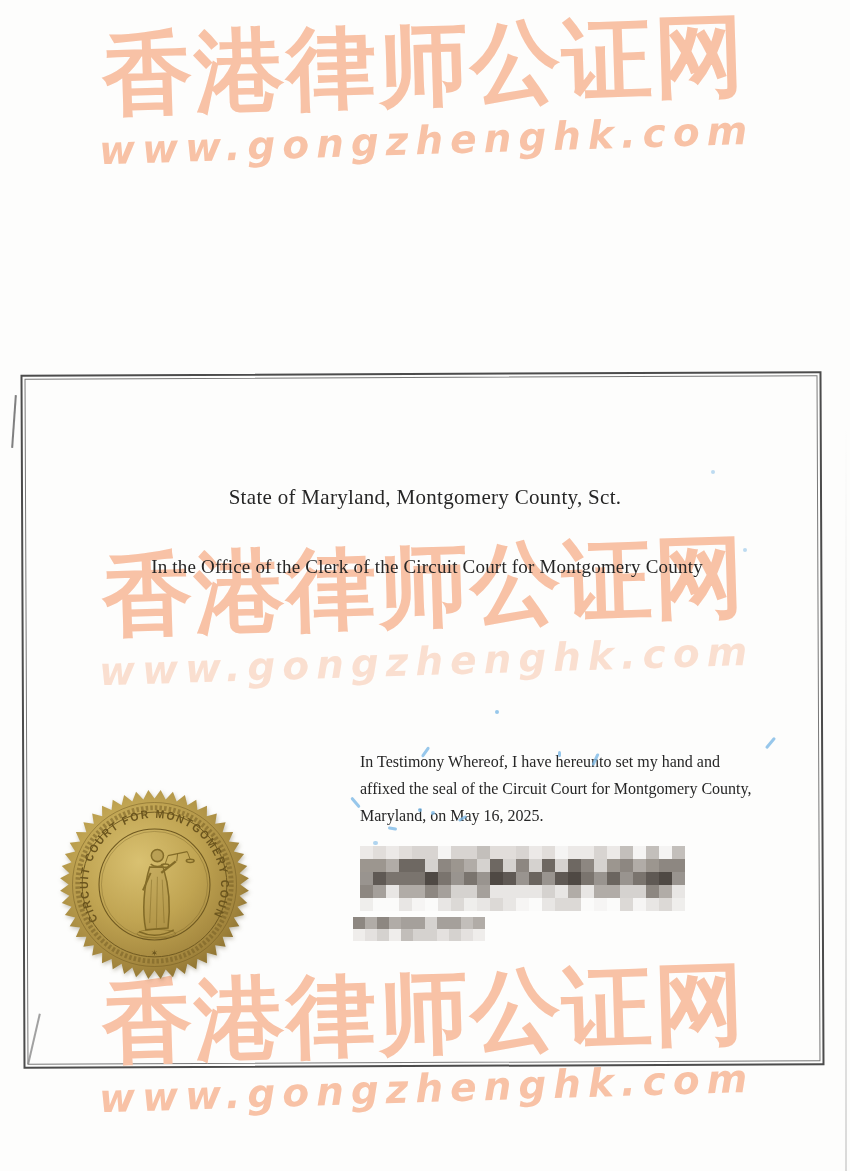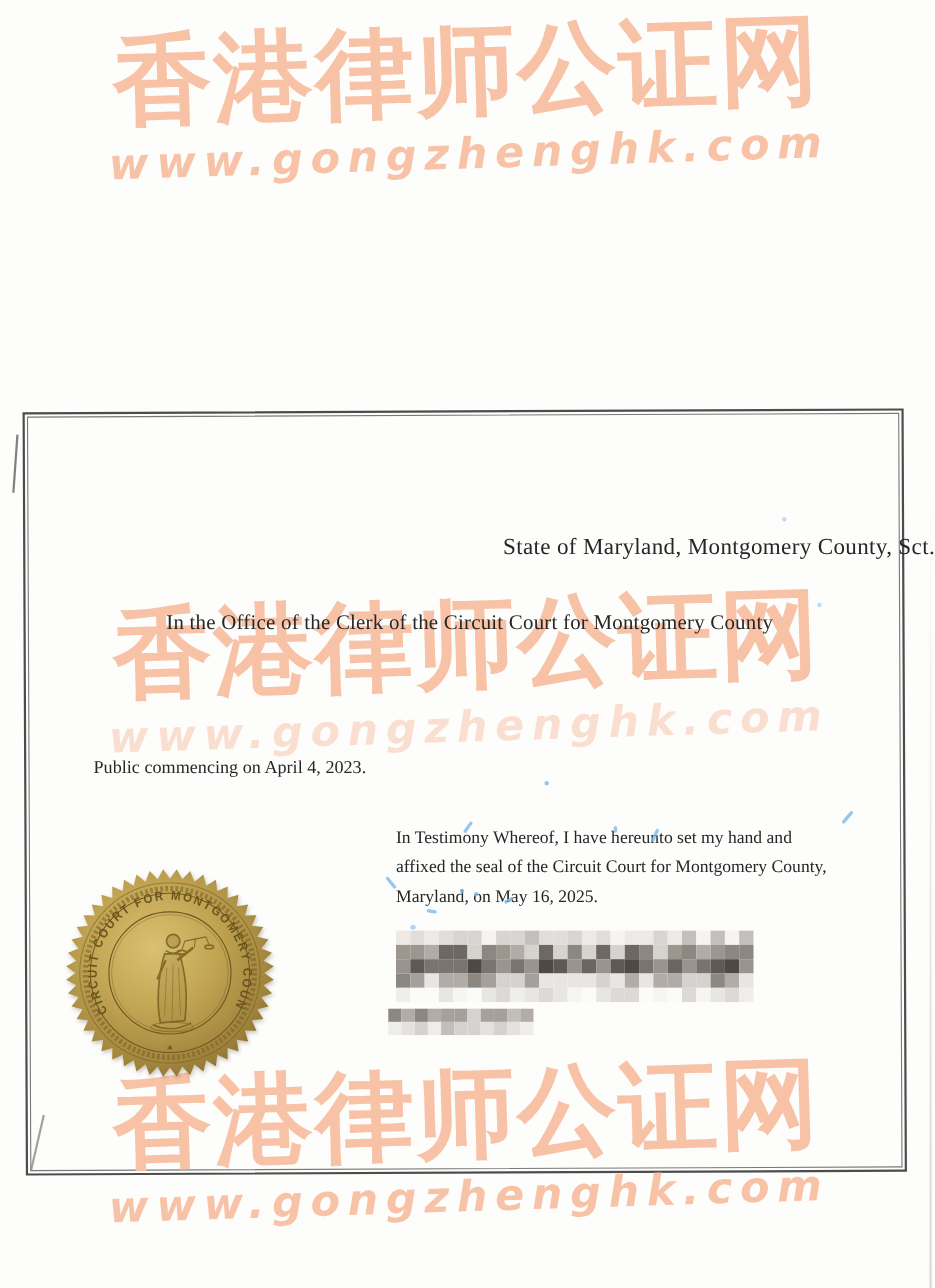--- a/index.html
+++ b/index.html
@@ -14,21 +14,21 @@
   .wm-url{font-family:"DejaVu Sans", sans-serif;font-weight:bold;font-style:italic;
           font-size:39px;line-height:1;letter-spacing:7px;white-space:nowrap;margin-top:11px;}
 
   
   .frame{position:absolute;left:22px;top:373px;width:797px;height:690px;
          border:2px solid #4c4c4c;transform:rotate(-0.25deg);z-index:0;}
   .frame-inner{position:absolute;left:2px;top:2px;right:2px;bottom:2px;border:1px solid #787878;}
 
   
   .tline{position:absolute;white-space:nowrap;z-index:2;}
-  .h1{font-size:21px;left:0;width:850px;text-align:right;letter-spacing:.3px;}
+  .h1{font-size:21px;left:0;width:850px;text-align:center;letter-spacing:.3px;}
   .h2{font-size:19px;left:0;width:854px;text-align:center;letter-spacing:.2px;}
   .body-line{font-size:16.5px;}
   .testimony{font-size:16px;}
   .caption{font-size:16px;font-style:italic;font-weight:600;letter-spacing:.2px;color:#1d1d1d;}
 
   
   .redact-inline{display:inline-block;vertical-align:-3px;border-radius:1px;}
   .redact-light{width:105px;height:16px;margin:0 5px;
      background:
        repeating-linear-gradient(90deg, rgba(130,126,122,.38) 0 9px, rgba(170,166,162,.16) 9px 18px, rgba(105,101,97,.28) 18px 28px),
@@ -70,21 +70,20 @@
     <div class="wm-url">www.gongzhenghk.com</div>
   </div>
 
   <div class="frame">
     <div class="frame-inner"></div>
   </div>
 
   <div class="tline h1" style="top:485px">State of Maryland, Montgomery County, Sct.</div>
   <div class="tline h2" style="top:556px">In the Office of the Clerk of the Circuit Court for Montgomery County</div>
 
-  <div class="tline body-line" style="left:85px;top:688px">Public commencing on April 4, 2023.</div>
 
   <div class="tline testimony" style="left:360px;top:753px">In Testimony Whereof, I have hereunto set my hand and</div>
   <div class="tline testimony" style="left:360px;top:780px">affixed the seal of the Circuit Court for Montgomery County,</div>
   <div class="tline testimony" style="left:360px;top:807px">Maryland, on May 16, 2025.</div>
 
   <div class="mosaic" id="sig-mosaic" style="left:360px;top:846px;width:322px;height:62px">
       <div style="height:13px;white-space:nowrap"><i style="width:13px;height:13px;background:#ece9e7"></i><i style="width:13px;height:13px;background:#e1ddda"></i><i style="width:13px;height:13px;background:#ece9e7"></i><i style="width:13px;height:13px;background:#e1ddda"></i><i style="width:13px;height:13px;background:#d8d4d1"></i><i style="width:13px;height:13px;background:#d8d4d1"></i><i style="width:13px;height:13px;background:#f5f4f3"></i><i style="width:13px;height:13px;background:#d8d4d1"></i><i style="width:13px;height:13px;background:#d8d4d1"></i><i style="width:13px;height:13px;background:#c3bfbb"></i><i style="width:13px;height:13px;background:#e1ddda"></i><i style="width:13px;height:13px;background:#e1ddda"></i><i style="width:13px;height:13px;background:#d8d4d1"></i><i style="width:13px;height:13px;background:#ece9e7"></i><i style="width:13px;height:13px;background:#e1ddda"></i><i style="width:13px;height:13px;background:#f5f4f3"></i><i style="width:13px;height:13px;background:#ece9e7"></i><i style="width:13px;height:13px;background:#ece9e7"></i><i style="width:13px;height:13px;background:#d8d4d1"></i><i style="width:13px;height:13px;background:#ece9e7"></i><i style="width:13px;height:13px;background:#c3bfbb"></i><i style="width:13px;height:13px;background:#f5f4f3"></i><i style="width:13px;height:13px;background:#c3bfbb"></i><i style="width:13px;height:13px;background:#f5f4f3"></i><i style="width:13px;height:13px;background:#c3bfbb"></i></div>
       <div style="height:13px;white-space:nowrap"><i style="width:13px;height:13px;background:#9c968f"></i><i style="width:13px;height:13px;background:#9c968f"></i><i style="width:13px;height:13px;background:#b1aca7"></i><i style="width:13px;height:13px;background:#6e6862"></i><i style="width:13px;height:13px;background:#6e6862"></i><i style="width:13px;height:13px;background:#d5d2cf"></i><i style="width:13px;height:13px;background:#8d8781"></i><i style="width:13px;height:13px;background:#9c968f"></i><i style="width:13px;height:13px;background:#b1aca7"></i><i style="width:13px;height:13px;background:#d5d2cf"></i><i style="width:13px;height:13px;background:#6e6862"></i><i style="width:13px;height:13px;background:#d5d2cf"></i><i style="width:13px;height:13px;background:#8d8781"></i><i style="width:13px;height:13px;background:#d5d2cf"></i><i style="width:13px;height:13px;background:#6e6862"></i><i style="width:13px;height:13px;background:#d5d2cf"></i><i style="width:13px;height:13px;background:#6e6862"></i><i style="width:13px;height:13px;background:#8d8781"></i><i style="width:13px;height:13px;background:#d5d2cf"></i><i style="width:13px;height:13px;background:#9c968f"></i><i style="width:13px;height:13px;background:#8d8781"></i><i style="width:13px;height:13px;background:#b1aca7"></i><i style="width:13px;height:13px;background:#9c968f"></i><i style="width:13px;height:13px;background:#8d8781"></i><i style="width:13px;height:13px;background:#8d8781"></i></div>
       <div style="height:13px;white-space:nowrap"><i style="width:13px;height:13px;background:#99948f"></i><i style="width:13px;height:13px;background:#5f5954"></i><i style="width:13px;height:13px;background:#7a746e"></i><i style="width:13px;height:13px;background:#7a746e"></i><i style="width:13px;height:13px;background:#7a746e"></i><i style="width:13px;height:13px;background:#4f4944"></i><i style="width:13px;height:13px;background:#7a746e"></i><i style="width:13px;height:13px;background:#99948f"></i><i style="width:13px;height:13px;background:#7a746e"></i><i style="width:13px;height:13px;background:#99948f"></i><i style="width:13px;height:13px;background:#4f4944"></i><i style="width:13px;height:13px;background:#5f5954"></i><i style="width:13px;height:13px;background:#99948f"></i><i style="width:13px;height:13px;background:#6b655f"></i><i style="width:13px;height:13px;background:#99948f"></i><i style="width:13px;height:13px;background:#5f5954"></i><i style="width:13px;height:13px;background:#4f4944"></i><i style="width:13px;height:13px;background:#7a746e"></i><i style="width:13px;height:13px;background:#99948f"></i><i style="width:13px;height:13px;background:#6b655f"></i><i style="width:13px;height:13px;background:#99948f"></i><i style="width:13px;height:13px;background:#7a746e"></i><i style="width:13px;height:13px;background:#5f5954"></i><i style="width:13px;height:13px;background:#4f4944"></i><i style="width:13px;height:13px;background:#99948f"></i></div>
       <div style="height:13px;white-space:nowrap"><i style="width:13px;height:13px;background:#8d8781"></i><i style="width:13px;height:13px;background:#a5a09b"></i><i style="width:13px;height:13px;background:#e8e6e4"></i><i style="width:13px;height:13px;background:#b1aca7"></i><i style="width:13px;height:13px;background:#b1aca7"></i><i style="width:13px;height:13px;background:#8d8781"></i><i style="width:13px;height:13px;background:#a5a09b"></i><i style="width:13px;height:13px;background:#d5d2cf"></i><i style="width:13px;height:13px;background:#d5d2cf"></i><i style="width:13px;height:13px;background:#a5a09b"></i><i style="width:13px;height:13px;background:#e8e6e4"></i><i style="width:13px;height:13px;background:#e8e6e4"></i><i style="width:13px;height:13px;background:#e8e6e4"></i><i style="width:13px;height:13px;background:#e8e6e4"></i><i style="width:13px;height:13px;background:#d5d2cf"></i><i style="width:13px;height:13px;background:#e8e6e4"></i><i style="width:13px;height:13px;background:#b1aca7"></i><i style="width:13px;height:13px;background:#e8e6e4"></i><i style="width:13px;height:13px;background:#b1aca7"></i><i style="width:13px;height:13px;background:#b1aca7"></i><i style="width:13px;height:13px;background:#d5d2cf"></i><i style="width:13px;height:13px;background:#d5d2cf"></i><i style="width:13px;height:13px;background:#8d8781"></i><i style="width:13px;height:13px;background:#b1aca7"></i><i style="width:13px;height:13px;background:#e8e6e4"></i></div>

